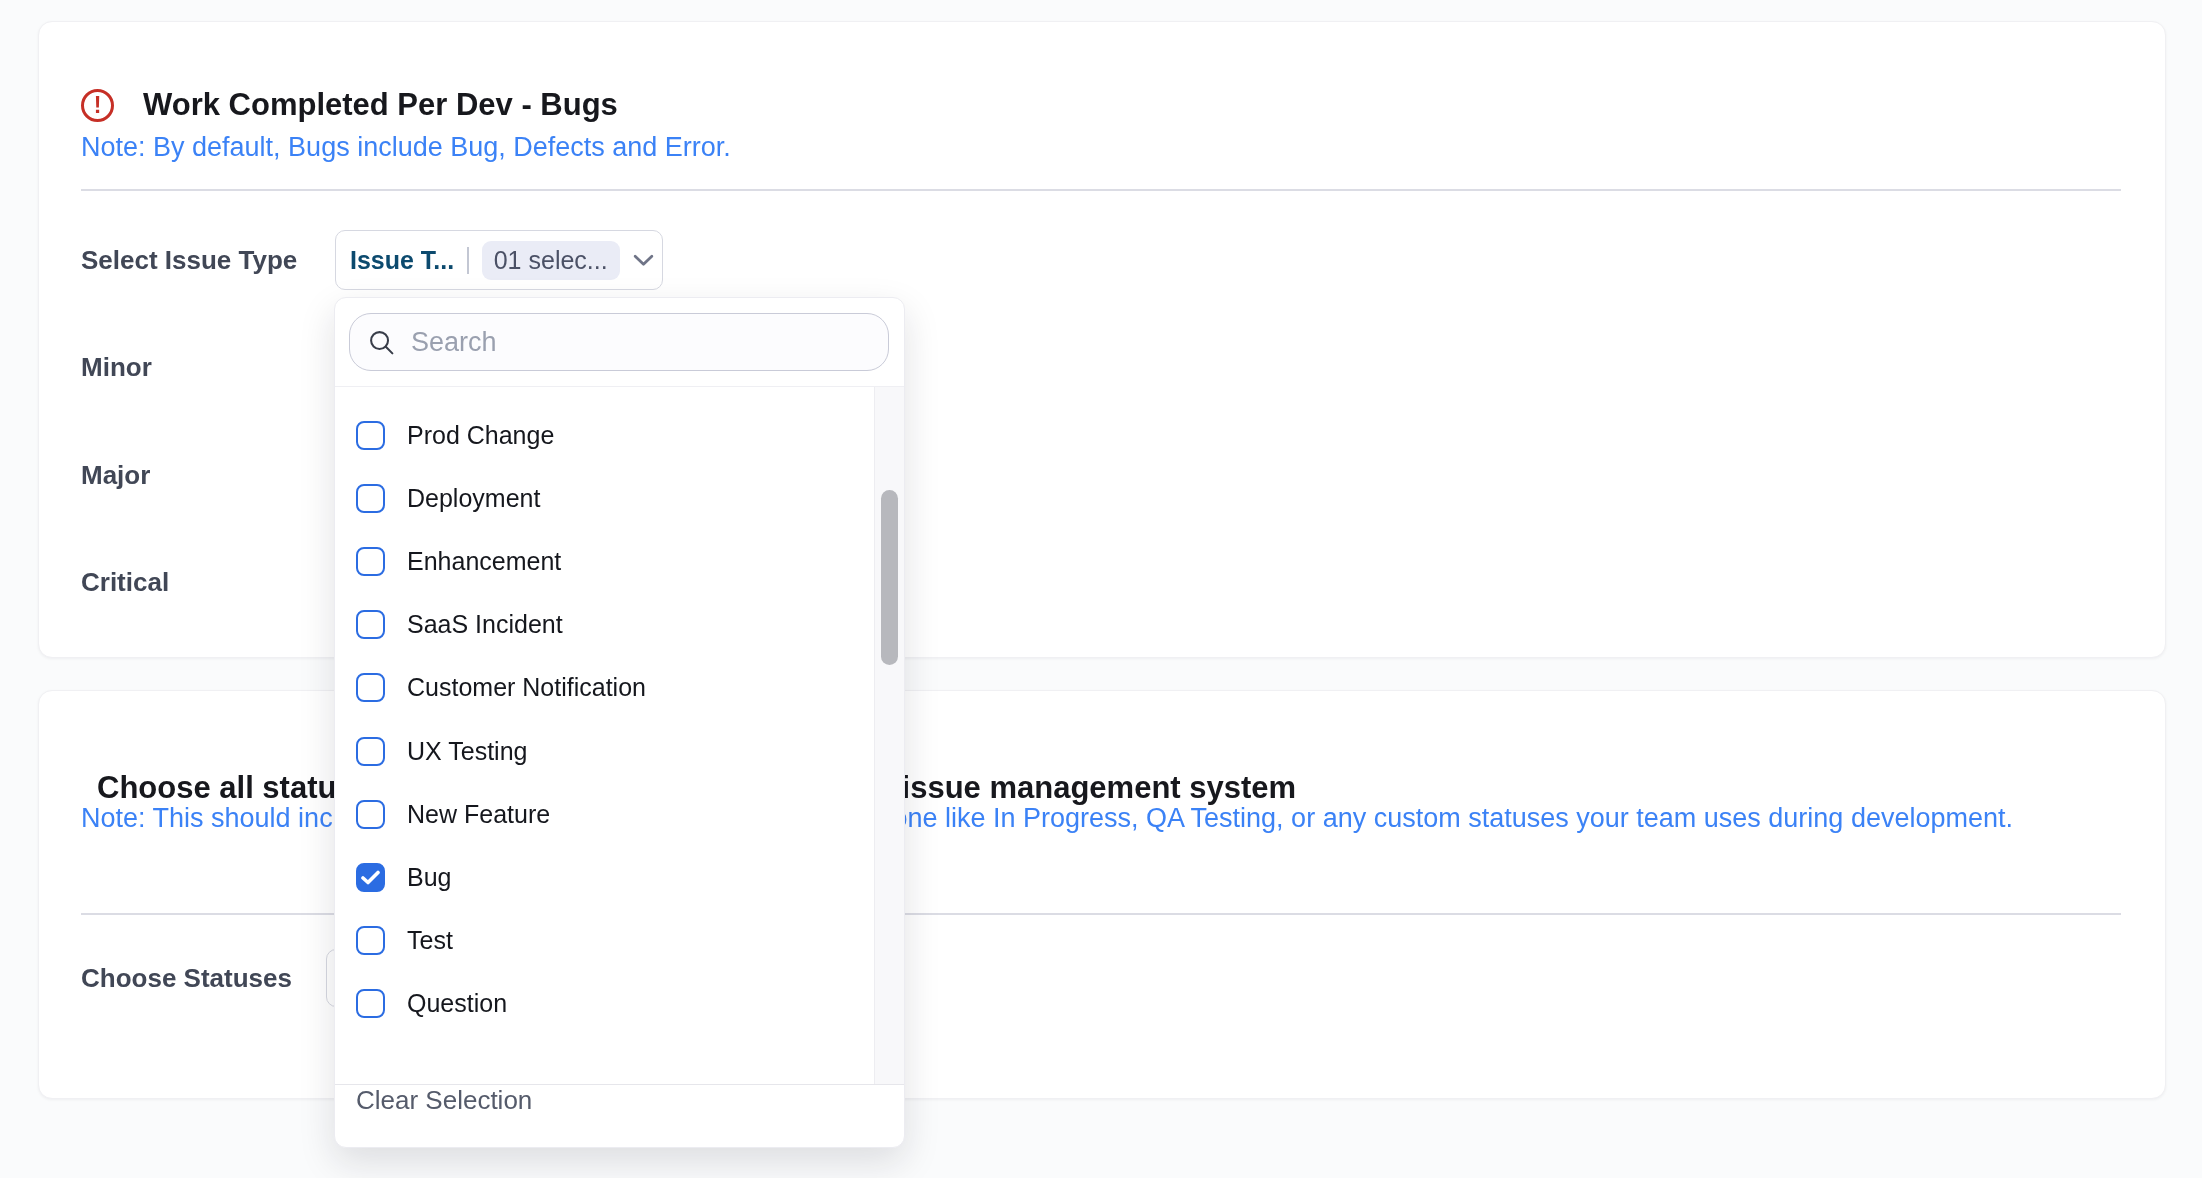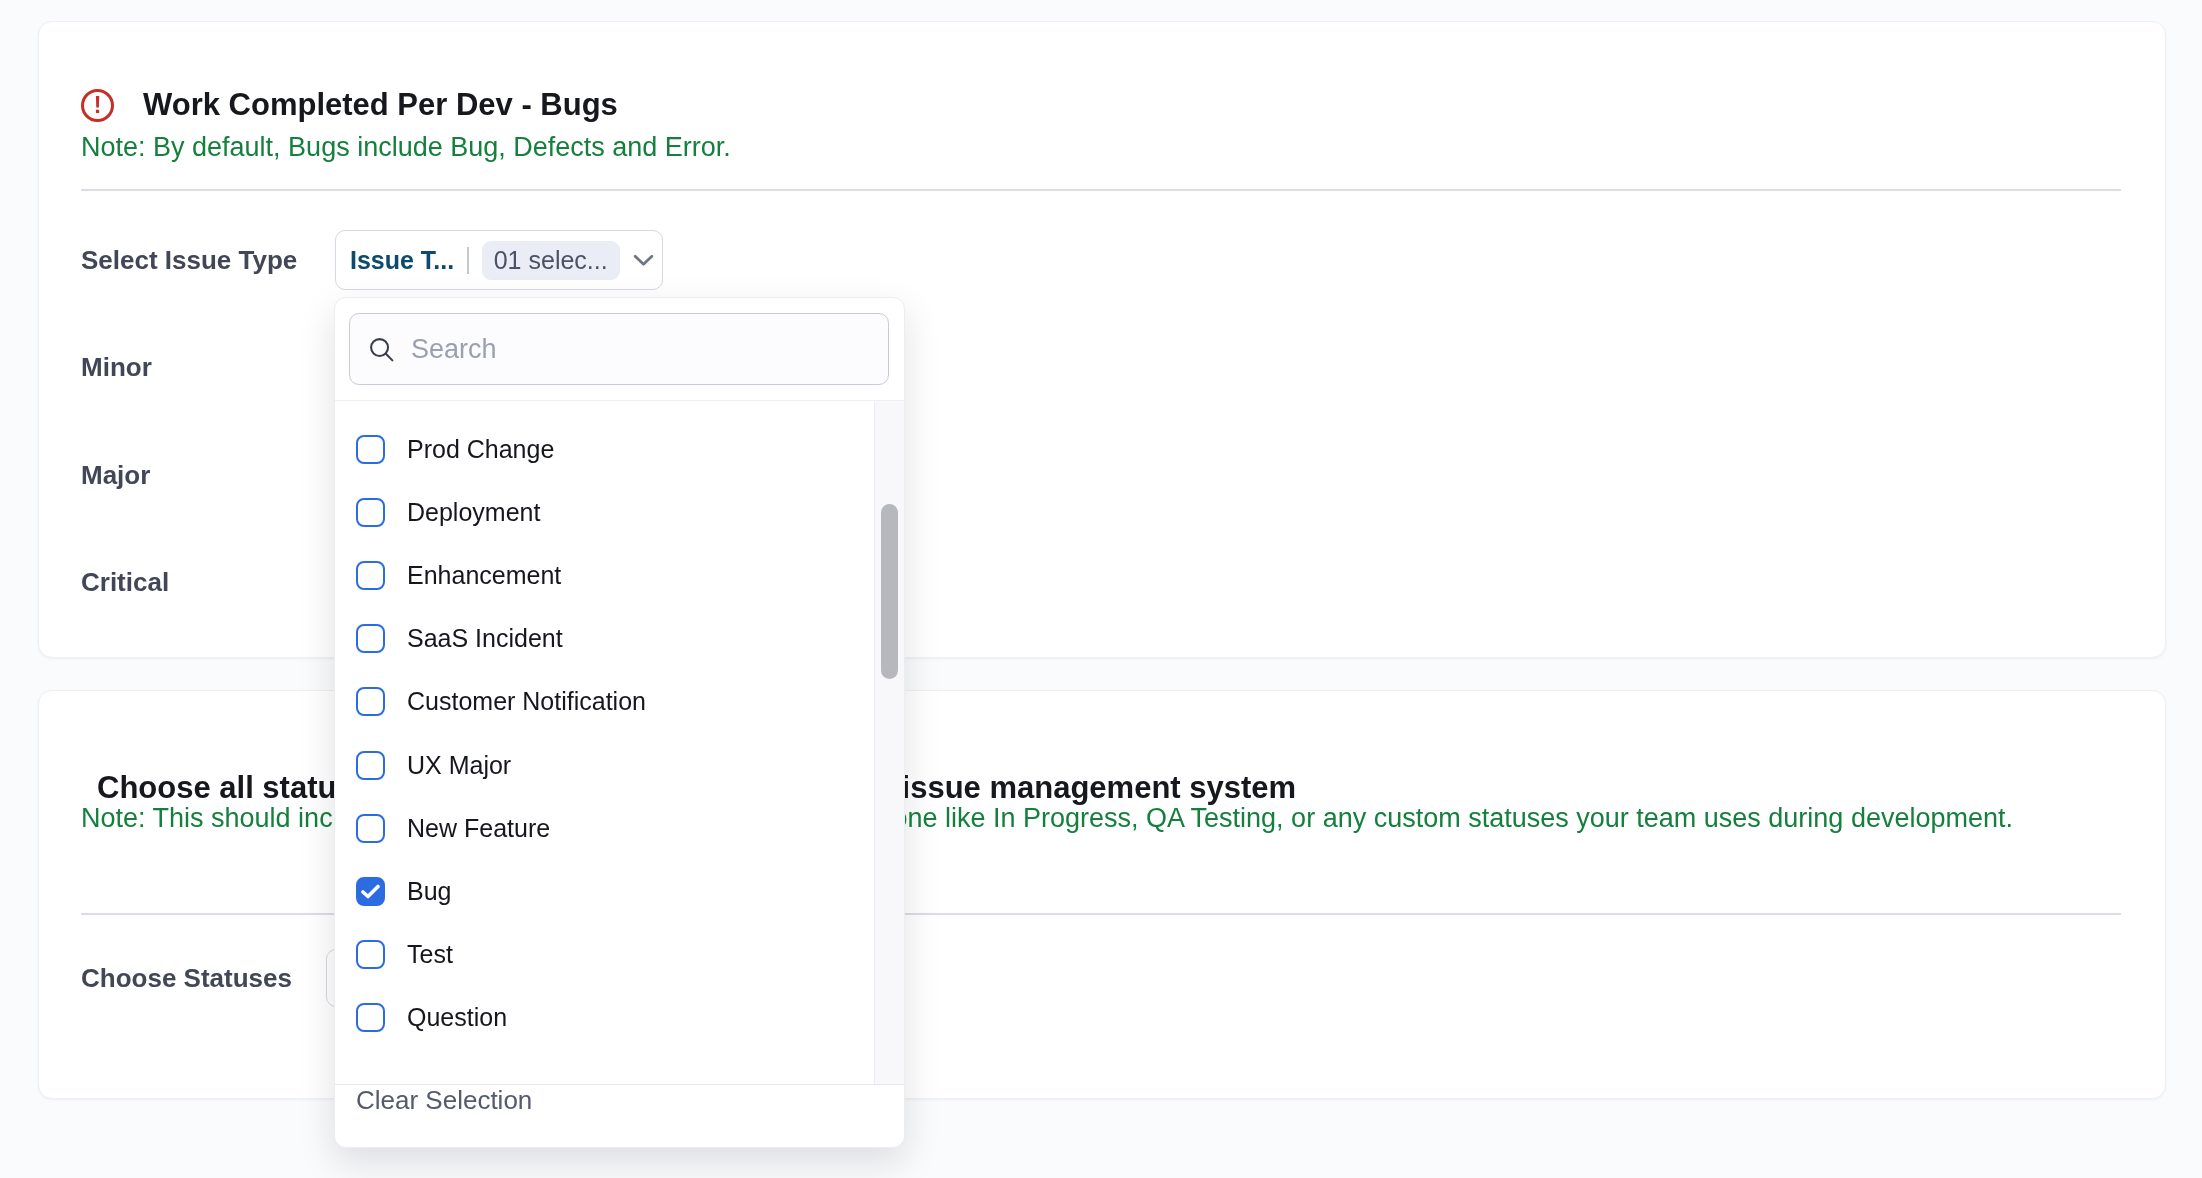--- a/index.html
+++ b/index.html
@@ -17,21 +17,21 @@
   #card1{left:38px;top:21px;width:2126px;height:635px}
   #card2{left:38px;top:690px;width:2126px;height:407px}
 
   .title-row{position:absolute;left:42px;top:46px;display:flex;align-items:center;gap:13px}
   .alert-icon{
     width:33px;height:33px;border:3.5px solid #c62f26;border-radius:50%;
     display:flex;align-items:center;justify-content:center;flex:none;
     color:#c62f26;font-weight:800;font-size:23px;line-height:1;box-sizing:border-box;
   }
   .card-title{margin:16px;font-size:31px;font-weight:700;color:#17181d;line-height:42px;white-space:nowrap}
-  .note{position:absolute;left:42px;color:#15803d;font-size:27px;line-height:43px;font-weight:400}
+  .note{position:absolute;left:42px;color:#3b82f6;font-size:27px;line-height:43px;font-weight:400}
   #card1 .note{top:104px}
   #card2 .note{top:106px;width:2048px}
   .divider{position:absolute;left:42px;right:44px;height:2px;background:#dbdce4}
   #card1 .divider{top:167px}
   #card2 .divider{top:222px}
 
   .field-label{position:absolute;left:42px;font-size:26px;font-weight:600;color:#414756;line-height:30px;white-space:nowrap}
   #lblSelectIssueType{top:223px}
   #lblMinor{top:330px}
   #lblMajor{top:438px}
@@ -54,22 +54,22 @@
 
   
   .panel{
     position:absolute;left:334px;top:297px;width:571px;height:851px;z-index:10;
     background:#fff;border:1px solid #ececf1;border-radius:12px;box-sizing:border-box;
     box-shadow:0 14px 36px rgba(20,24,40,.13);
     display:flex;flex-direction:column;
   }
   .search-wrap{padding:15px 15px 15px 14px;border-bottom:1px solid #efeff3;flex:none}
   .search-box{
-    display:flex;align-items:center;gap:15px;height:72px;box-sizing:border-box;
-    border:1.5px solid #c9cbd8;border-radius:10px;background:#fcfcfe;padding:0 17px;
+    display:flex;align-items:center;gap:15px;height:58px;box-sizing:border-box;
+    border:1.5px solid #c9cbd8;border-radius:22px;background:#fcfcfe;padding:0 17px;
   }
   .search-box svg{flex:none}
   .search-input{
     border:none;outline:none;background:transparent;width:100%;
     font-size:27px;color:#30343f;font-family:inherit;padding:0;
   }
   .search-input::placeholder{color:#9aa0af}
 
   .list{position:relative;flex:1;overflow:hidden}
   .option{height:63.1px;display:flex;align-items:flex-end;gap:22px;padding:0 42px 0 21px;cursor:pointer}
@@ -152,21 +152,21 @@
       <div class="option">
         <span class="cb"></span>
         <span class="option-label">SaaS Incident</span>
       </div>
       <div class="option">
         <span class="cb"></span>
         <span class="option-label">Customer Notification</span>
       </div>
       <div class="option">
         <span class="cb"></span>
-        <span class="option-label">UX Major</span>
+        <span class="option-label">UX Testing</span>
       </div>
       <div class="option">
         <span class="cb"></span>
         <span class="option-label">New Feature</span>
       </div>
       <div class="option">
         <span class="cb checked">
           <svg width="19" height="15" viewBox="0 0 19 15">
             <polyline points="2,8 7,12.5 17,2.5" fill="none" stroke="#fff" stroke-width="3.6" stroke-linecap="round" stroke-linejoin="round"></polyline>
           </svg>

